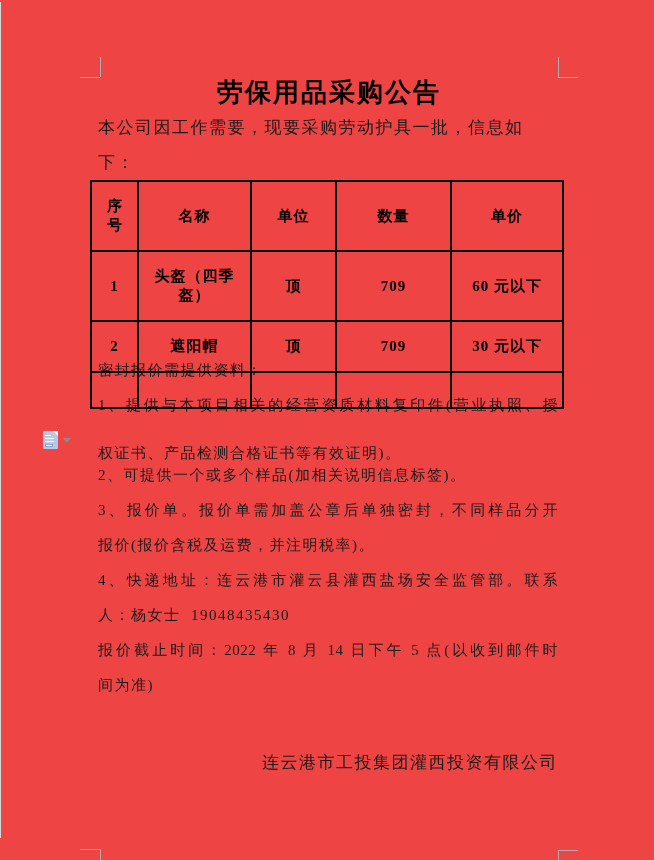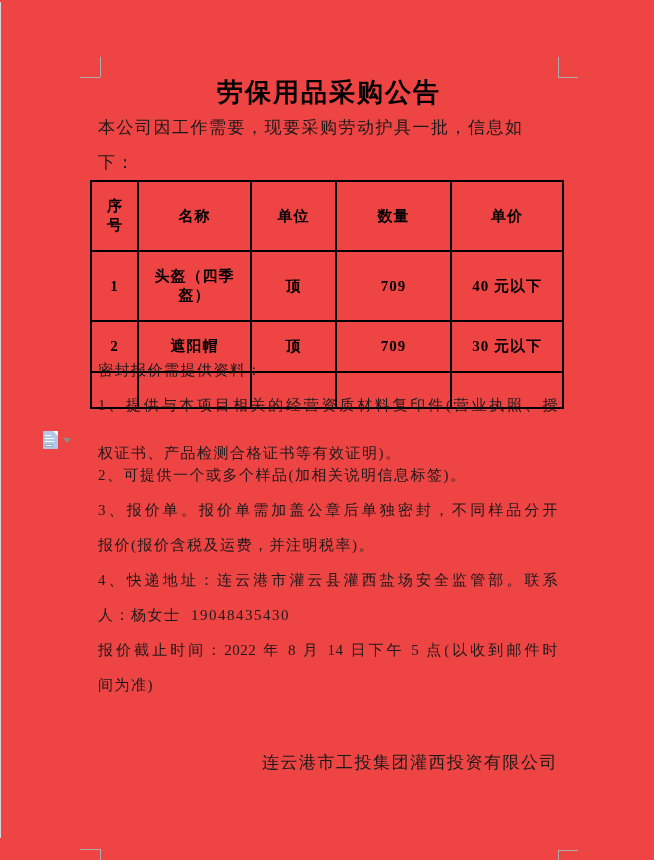--- a/index.html
+++ b/index.html
@@ -183,21 +183,21 @@
       <th>名称</th>
       <th>单位</th>
       <th>数量</th>
       <th>单价</th>
     </tr>
     <tr style="height:38px">
       <td>1</td>
       <td>头盔（四季盔）</td>
       <td>顶</td>
       <td>709</td>
-      <td>40 元以下</td>
+      <td>60 元以下</td>
     </tr>
     <tr style="height:33px">
       <td>2</td>
       <td>遮阳帽</td>
       <td>顶</td>
       <td>709</td>
       <td>30 元以下</td>
     </tr>
     <tr style="height:36px">
       <td></td>

